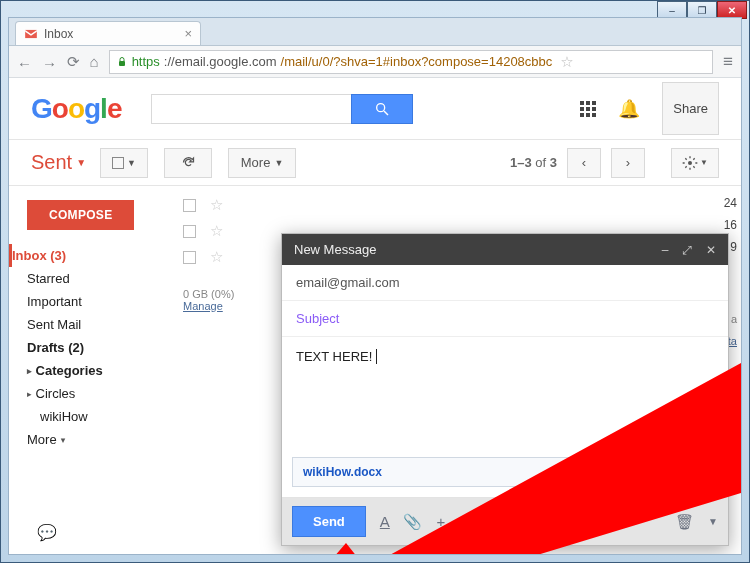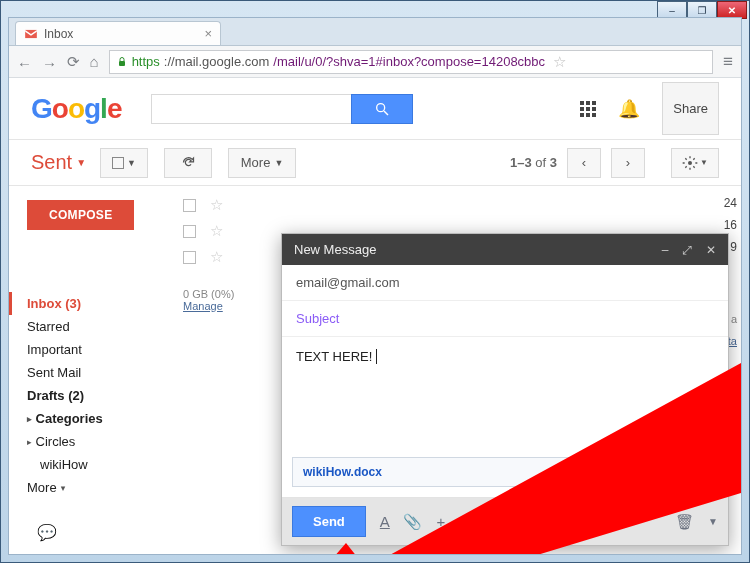--- a/index.html
+++ b/index.html
@@ -8,31 +8,31 @@
   
   .win-frame { width: 750px; height: 563px; border: 1px solid #3a5a7a; background: linear-gradient(#d6e6f3,#bcd4e8); position: relative; }
   .win-titlebar { height: 16px; display:flex; justify-content:flex-end; align-items:flex-start; padding-right:2px; }
   .win-btns { display:flex; }
   .win-btn { width:30px; height:18px; border:1px solid #46627d; background:linear-gradient(#eaf2fa,#c5d9ec); display:flex;align-items:center;justify-content:center; font-size:10px; color:#2b3e52; }
   .win-btn.close { background:linear-gradient(#e67,#c22); color:#fff; font-weight:bold; border-color:#8a1a1a;}
   .browser { position:absolute; top:16px; left:7px; right:7px; bottom:7px; background:#fff; border:1px solid #9bb3c9; display:flex; flex-direction:column; }
 
   
   .tabstrip { height:28px; background:#d9e4ee; display:flex; align-items:flex-end; padding-left:6px; border-bottom:1px solid #b8c6d2;}
-  .tab { background:#fdfdfd; border:1px solid #b8c6d2; border-bottom:none; border-radius:4px 4px 0 0; height:24px; width:206px; display:flex; align-items:center; padding:0 8px; font-size:12px; color:#555; gap:6px;}
+  .tab { background:#fdfdfd; border:1px solid #b8c6d2; border-bottom:none; border-radius:4px 4px 0 0; height:24px; width:186px; display:flex; align-items:center; padding:0 8px; font-size:12px; color:#555; gap:6px;}
   .tab .favicon { width:14px; height:14px; }
   .tab .close-x { margin-left:auto; color:#888; font-size:13px; }
 
   
   .toolbar { height:32px; background:#f5f6f7; border-bottom:1px solid #d9dde1; display:flex; align-items:center; padding:0 8px; gap:10px;}
   .nav-icons { display:flex; gap:10px; color:#7a7e83; font-size:15px; }
   .omnibox { flex:1; height:24px; border:1px solid #c9ccd0; background:#fff; display:flex; align-items:center; padding:0 6px; font-size:13px; color:#555; gap:4px; overflow:hidden; white-space:nowrap;}
   .lock { width:12px;height:12px; }
   .url-green{color:#2a8f2a;}
-  .url-grey{color:#701a75;}
+  .url-grey{color:#a16207;}
   .star{color:#bdbdbd;font-size:15px;margin-left:4px;}
   .hamburger{font-size:17px;color:#7a7e83;}
 
   
   .page { flex:1; position:relative; overflow:hidden; background:#fff;}
   .gbar { height:62px; border-bottom:1px solid #e5e5e5; display:flex; align-items:center; padding:0 22px 0 22px; gap:24px;}
   .glogo { font-size:28px; font-weight:bold; letter-spacing:-1px; }
   .gB{color:#4285F4;} .gR{color:#EA4335;} .gY{color:#FBBC05;} .gG{color:#34A853;}
   .gsearch { display:flex; margin-left:6px;}
   .gsearch input { width:200px; height:30px; border:1px solid #d9d9d9; border-right:none; padding:0 8px; font-size:14px;}
@@ -49,21 +49,21 @@
   .refresh-btn{width:48px;margin-left:16px;}
   .more-btn{width:68px;margin-left:16px;gap:4px;}
   .pager{margin-left:auto; display:flex; align-items:center; gap:10px; color:#666; font-size:13px;}
   .pager-btn{width:34px;height:30px;}
   .gear-btn{width:48px;height:30px;margin-left:16px;}
 
   .content { display:flex; height:calc(100% - 62px - 46px); }
   .sidebar { width:170px; padding:14px 0 0 18px; font-size:13px; color:#222;}
   .compose { background:#dd4b39; color:#fff; font-weight:bold; font-size:12px; padding:8px 22px; border:none; letter-spacing:0.3px; margin-bottom:14px;}
   .nav-item { padding:4px 0; display:flex; align-items:center; gap:4px; cursor:pointer;}
-  .nav-item.active { color:#dd4b39; font-weight:bold; border-left:3px solid #dd4b39; margin-left:-18px; padding-left:15px;margin-top:48px;}
+  .nav-item.active { color:#dd4b39; font-weight:bold; border-left:3px solid #dd4b39; margin-left:-18px; }
   .nav-item.bold { font-weight:bold; }
   .nav-caret{font-size:9px;color:#555;}
   .hangouts { position:absolute; left:28px; bottom:12px; color:#888; font-size:16px;}
 
   .list { flex:1; position:relative; font-size:13px; color:#555; padding-top:6px;}
   .row { display:flex; align-items:center; height:26px; gap:10px; padding-left:4px;}
   .row .cb{width:13px;height:13px;border:1px solid #bbb;}
   .row .star{color:#ccc;font-size:15px;}
   .storage { font-size:11px; color:#888; margin-top:18px; margin-left:4px;}
   .storage a{color:#4a6b99;text-decoration:underline;}
@@ -123,21 +123,21 @@
         <span>→</span>
         <span>⟳</span>
         <span>⌂</span>
       </div>
       <div class="omnibox">
         <svg class="lock" viewBox="0 0 24 24">
             <rect x="6" y="10" width="12" height="10" rx="2" fill="#2a8f2a"></rect>
             <path d="M8 10V7a4 4 0 018 0v3" stroke="#2a8f2a" fill="none" stroke-width="2"></path>
           </svg>
         <span class="url-green">https</span>
-        <span>://mail.google.com</span>
+        <span>://email.google.com</span>
         <span class="url-grey">/mail/u/0/?shva=1#inbox?compose=14208cbbc</span>
         <span class="star">☆</span>
       </div>
       <span class="hamburger">≡</span>
     </div>
 
     <div class="page">
 
       <div class="gbar">
         <div class="glogo">

